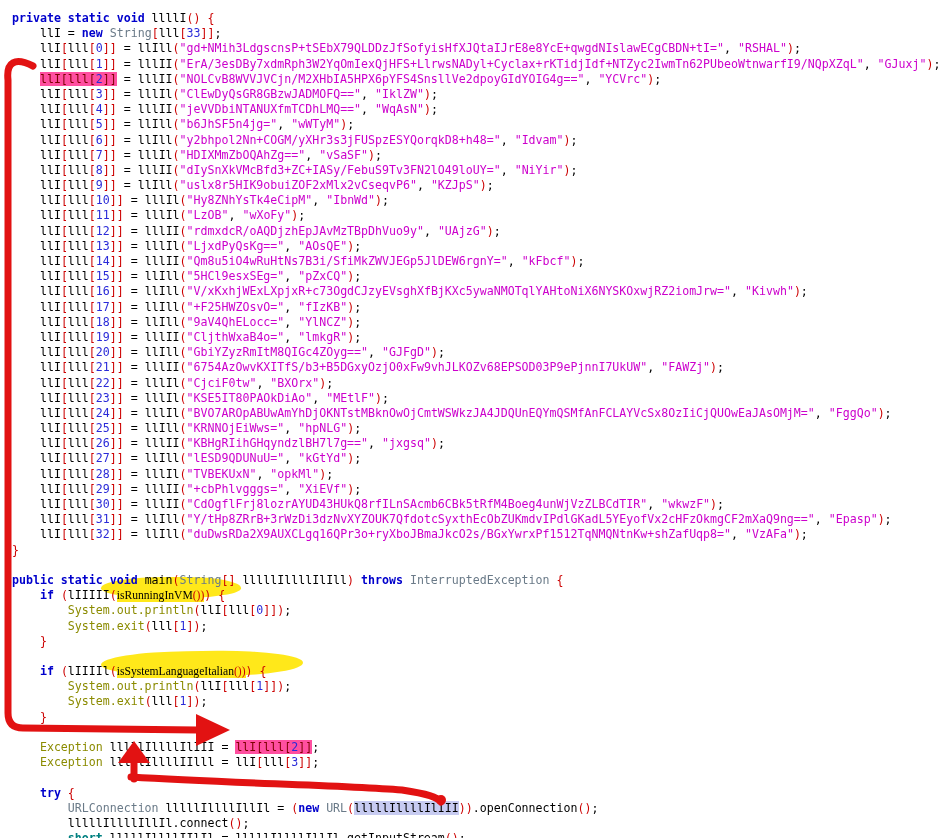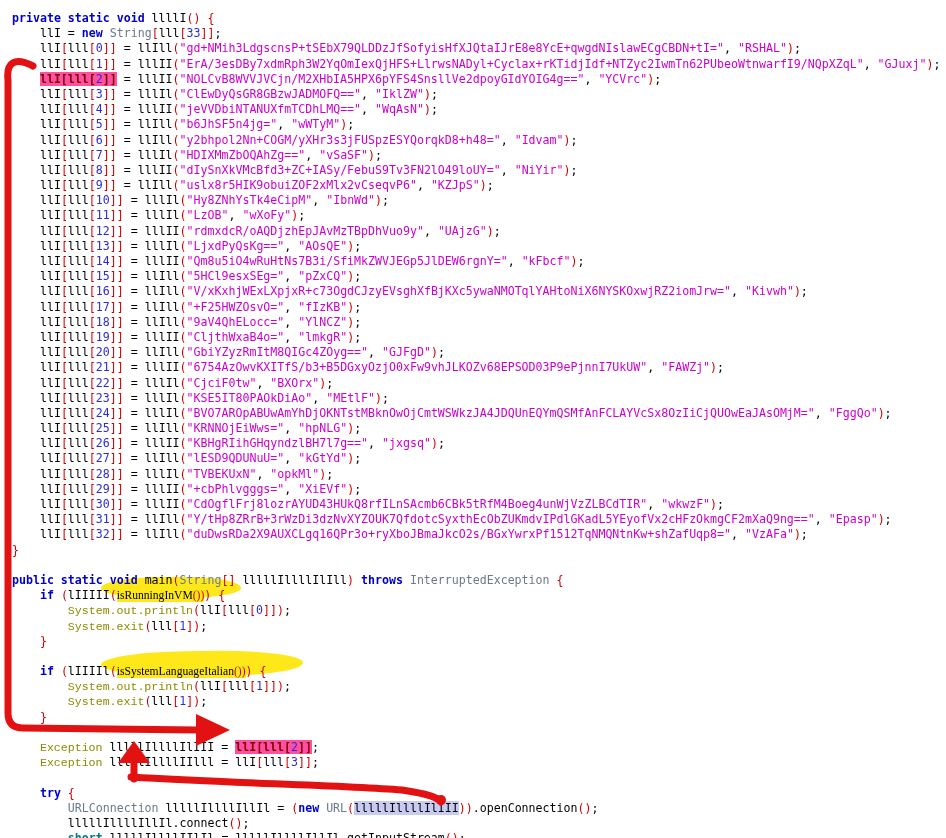--- a/index.html
+++ b/index.html
@@ -14,22 +14,22 @@
     font-size:11.6px;line-height:15.2px;white-space:pre;margin-top:8px;
   }
   .line{height:15.2px;}
   .tk-kw {color:var(--keyword);font-weight:bold;}
   .tk-prm{color:var(--primitive);font-weight:bold;}
   .tk-typ{color:var(--type);}
   .tk-str{color:var(--string);}
   .tk-num{color:var(--number);}
   .tk-pun{color:var(--punct);}
   .tk-pln,.tk-id{color:var(--plain);}
-  .tk-fld{color:var(--field);font-family:Liberation Mono, monospace;}
-  .tk-dkr{color:var(--pink-text);font-weight:bold;}
+  .tk-fld{color:var(--field);}
+  .tk-dkr{color:var(--pink-text);font-weight:normal;}
   .bg-pink  {background:var(--pink-hl);}
   .bg-yellow{background:var(--yellow-hl);font-family:Liberation Serif, serif;}
   .bg-sel   {background:var(--selection-hl);}
   .hl-ellipse{position:absolute;z-index:1;background:var(--yellow-hl);}
   #hl-vm{left:101px;top:577px;width:140px;height:21px;border-radius:55% 45% 50% 50% / 62% 62% 55% 55%;}
   #hl-it{left:101px;top:651px;width:202px;height:25px;border-radius:50% 50% 45% 55% / 60% 60% 58% 58%;transform:rotate(-0.6deg);}
   #marks{position:absolute;left:0;top:0;z-index:3;pointer-events:none;}
   .red-stroke{fill:none;stroke:var(--annotation-red);stroke-width:7;stroke-linecap:round;stroke-linejoin:round;}
   .red-fill{fill:var(--annotation-red);stroke:none;}
 </style>

